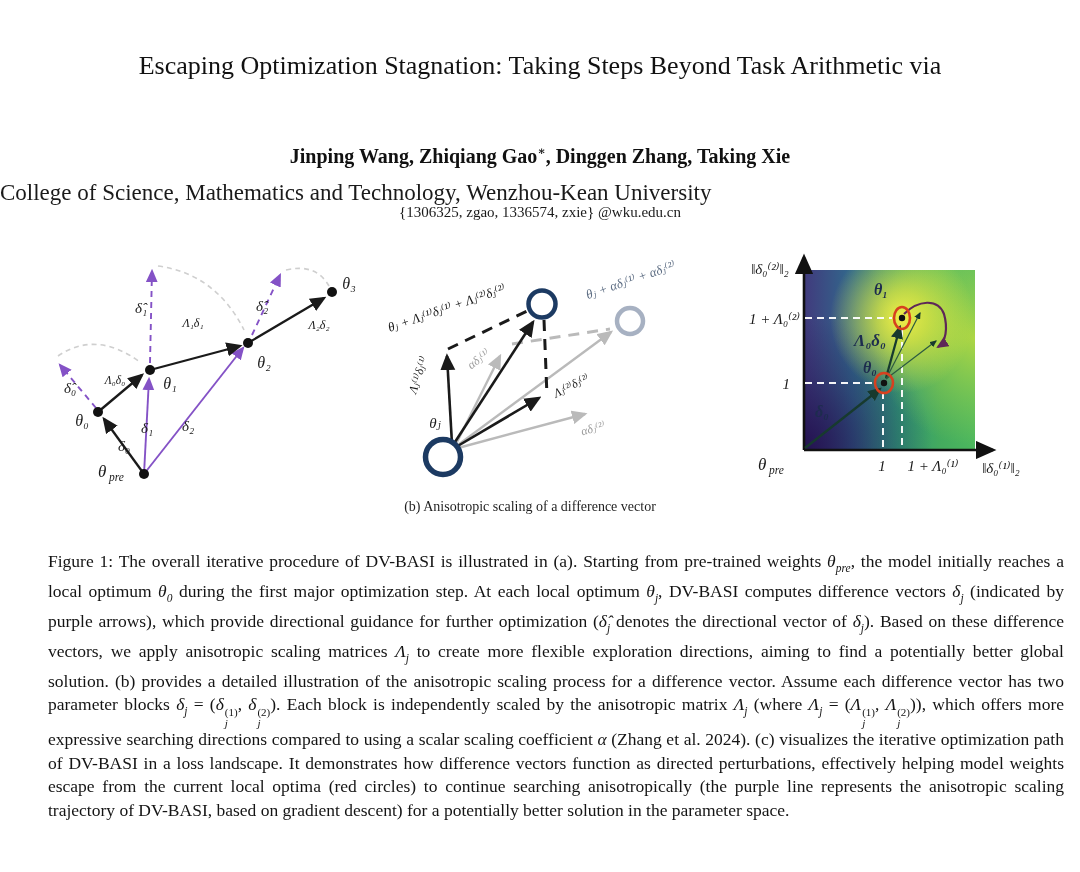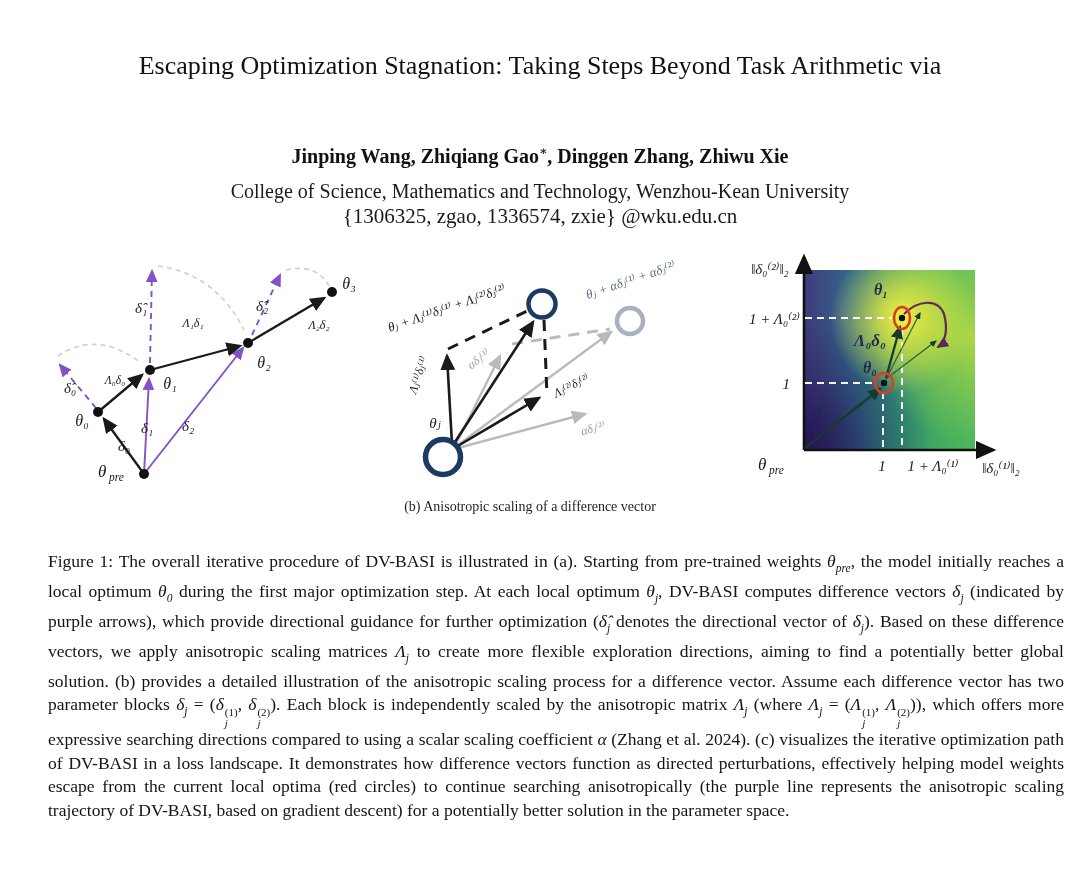--- a/index.html
+++ b/index.html
@@ -3,22 +3,22 @@
 <meta charset="utf-8">
 <style>
   html,body{margin:0;padding:0;background:#ffffff;}
   .page{position:relative;width:1080px;height:872px;background:#ffffff;overflow:hidden;
         font-family:"Liberation Serif","DejaVu Serif",serif;color:#1a1a1a;}
   .title{position:absolute;left:0;top:50px;width:1080px;text-align:center;
          font-size:26px;font-weight:normal;line-height:32px;margin:0;color:#111;}
   .authors{position:absolute;left:0;top:144px;width:1080px;text-align:center;
            font-size:20px;font-weight:bold;color:#111;}
   .authors sup{font-size:12px;}
-  .affiliation{position:absolute;left:0;top:180px;width:1080px;text-align:center;font-size:20px;}
-  .email{position:absolute;left:0;top:204px;width:1080px;text-align:center;font-size:21px;}
+  .affiliation{position:absolute;left:0;top:180px;width:1080px;text-align:left;font-size:23px;}
+  .email{position:absolute;left:0;top:204px;width:1080px;text-align:center;font-size:15px;}
   .panel{position:absolute;}
   .subcap{position:absolute;top:499px;font-size:14px;text-align:center;color:#1f1f1f;}
   .subcap.a{left:30px;width:300px;}
   .subcap.b{left:370px;width:320px;}
   .subcap.c{left:728px;width:325px;}
   .figcap{position:absolute;left:48px;top:550px;width:1016px;margin:0;
           font-size:17.5px;line-height:23.45px;text-align:justify;color:#141414;}
   .figcap i.mv{font-style:italic;}
   .figcap sub.msub{font-size:11.5px;}
   .ss{display:inline-flex;flex-direction:column;align-items:flex-start;vertical-align:-0.55em;
@@ -29,21 +29,21 @@
   .graytxt{fill:var(--gray-label);}
   .slatetxt{fill:#5d6d83;}
 </style>
 </head>
 <body>
 
 <div class="page">
 
   <h1 class="title"><span>Escaping Optimization Stagnation: Taking Steps Beyond Task Arithmetic via</span><br></h1>
 
-  <div class="authors"><span>Jinping Wang, Zhiqiang Gao</span><sup>∗</sup><span>, Dinggen Zhang, Zhiwu Xie</span></div>
+  <div class="authors"><span>Jinping Wang, Zhiqiang Gao</span><sup>∗</sup><span>, Dinggen Zhang, Taking Xie</span></div>
 
   <div class="affiliation">College of Science, Mathematics and Technology, Wenzhou-Kean University</div>
   <div class="email">{1306325, zgao, 1336574, zxie} @wku.edu.cn</div>
 
   <svg class="panel" style="left:30px;top:250px;" width="330" height="245" viewBox="0 0 330 245">
     <defs>
       <marker id="mA-ink" viewBox="0 0 9 8" refX="7.5" refY="4" markerWidth="7" markerHeight="6.5" orient="auto">
         <path d="M0,0 L9,4 L0,8 Z" style="fill:var(--ink)"></path>
       </marker>
       <marker id="mA-purple" viewBox="0 0 9 8" refX="7.5" refY="4" markerWidth="7" markerHeight="6.5" orient="auto">

